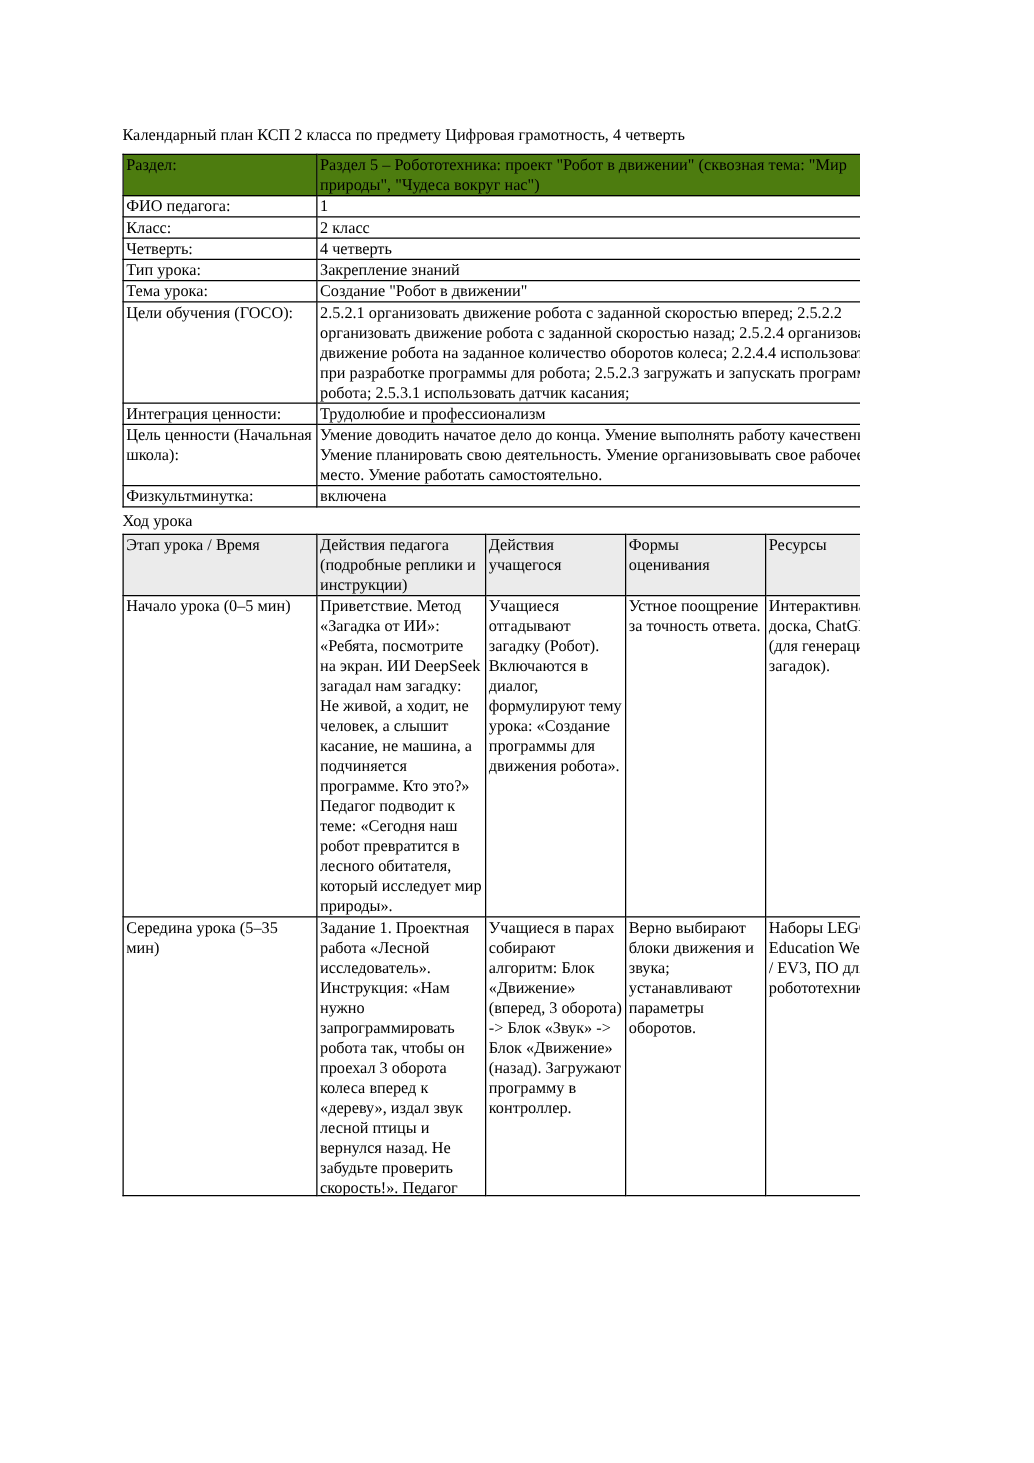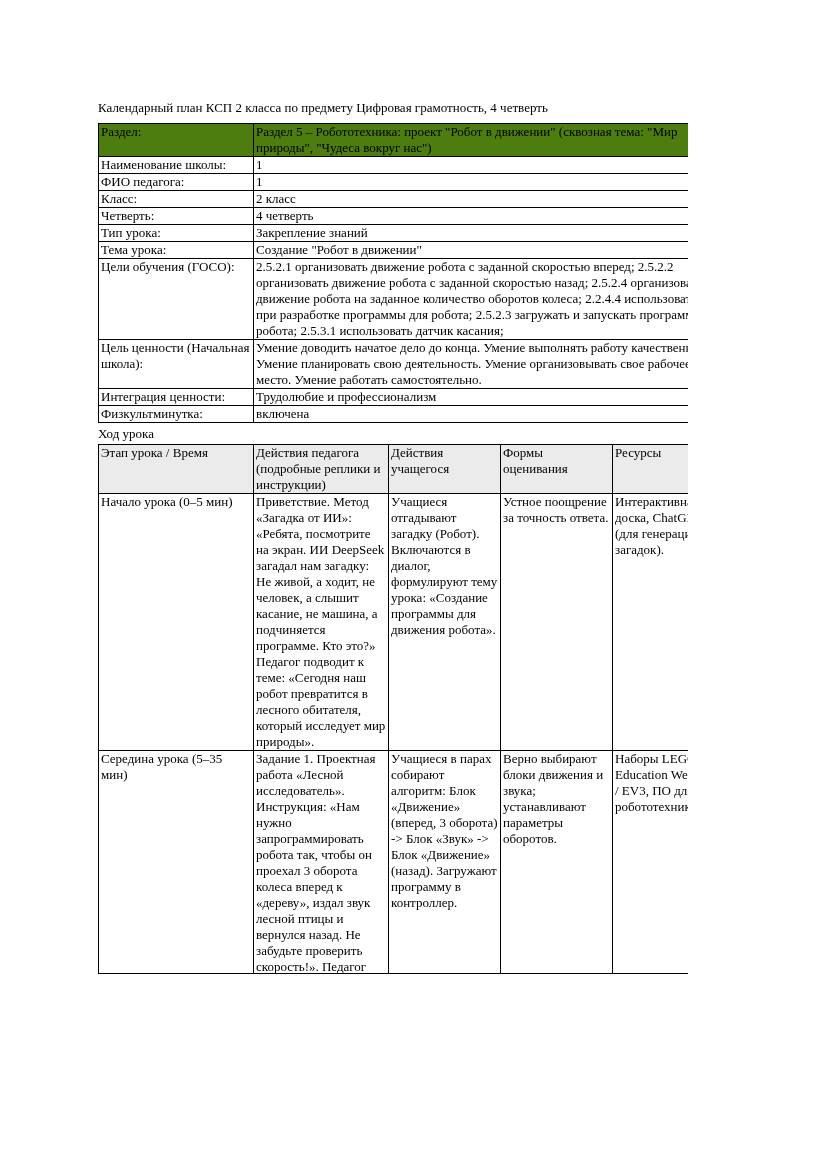--- a/index.html
+++ b/index.html
@@ -56,36 +56,28 @@
         <tr>
     <td>
             <div class="cell-inner">Раздел:</div>
           </td>
     <td>
             <div class="cell-inner">Раздел 5 – Робототехника: проект "Робот в движении" (сквозная тема: "Мир природы", "Чудеса вокруг нас")</div>
           </td>
   </tr>
         <tr>
     <td>
-            <div class="cell-inner">Наименование школы:</div>
+            <div class="cell-inner">ФИО педагога:</div>
           </td>
     <td>
             <div class="cell-inner">1</div>
           </td>
   </tr>
         <tr>
     <td>
-            <div class="cell-inner">ФИО педагога:</div>
-          </td>
-    <td>
-            <div class="cell-inner">1</div>
-          </td>
-  </tr>
-        <tr>
-    <td>
             <div class="cell-inner">Класс:</div>
           </td>
     <td>
             <div class="cell-inner">2 класс</div>
           </td>
   </tr>
         <tr>
     <td>
             <div class="cell-inner">Четверть:</div>
           </td>
@@ -112,32 +104,32 @@
         <tr>
     <td>
             <div class="cell-inner">Цели обучения (ГОСО):</div>
           </td>
     <td>
             <div class="cell-inner">2.5.2.1 организовать движение робота с заданной скоростью вперед; 2.5.2.2 организовать движение робота с заданной скоростью назад; 2.5.2.4 организовать движение робота на заданное количество оборотов колеса; 2.2.4.4 использовать звук при разработке программы для робота; 2.5.2.3 загружать и запускать программу для робота; 2.5.3.1 использовать датчик касания;</div>
           </td>
   </tr>
         <tr>
     <td>
+            <div class="cell-inner">Интеграция ценности:</div>
+          </td>
+    <td>
+            <div class="cell-inner">Трудолюбие и профессионализм</div>
+          </td>
+  </tr>
+        <tr>
+    <td>
             <div class="cell-inner">Цель ценности (Начальная школа):</div>
           </td>
     <td>
             <div class="cell-inner">Умение доводить начатое дело до конца. Умение выполнять работу качественно. Умение планировать свою деятельность. Умение организовывать свое рабочее место. Умение работать самостоятельно.</div>
-          </td>
-  </tr>
-        <tr>
-    <td>
-            <div class="cell-inner">Интеграция ценности:</div>
-          </td>
-    <td>
-            <div class="cell-inner">Трудолюбие и профессионализм</div>
           </td>
   </tr>
         <tr>
     <td>
             <div class="cell-inner">Физкультминутка:</div>
           </td>
     <td>
             <div class="cell-inner">включена</div>
           </td>
   </tr>

